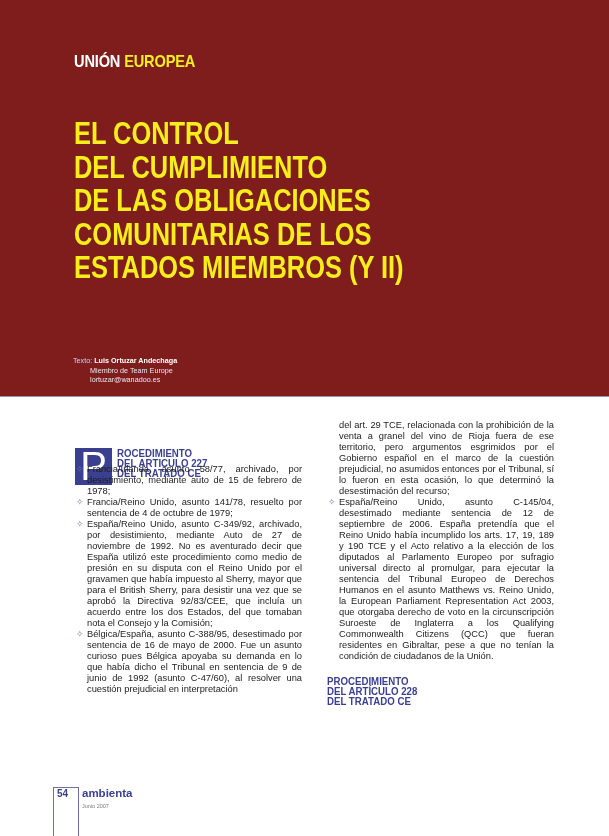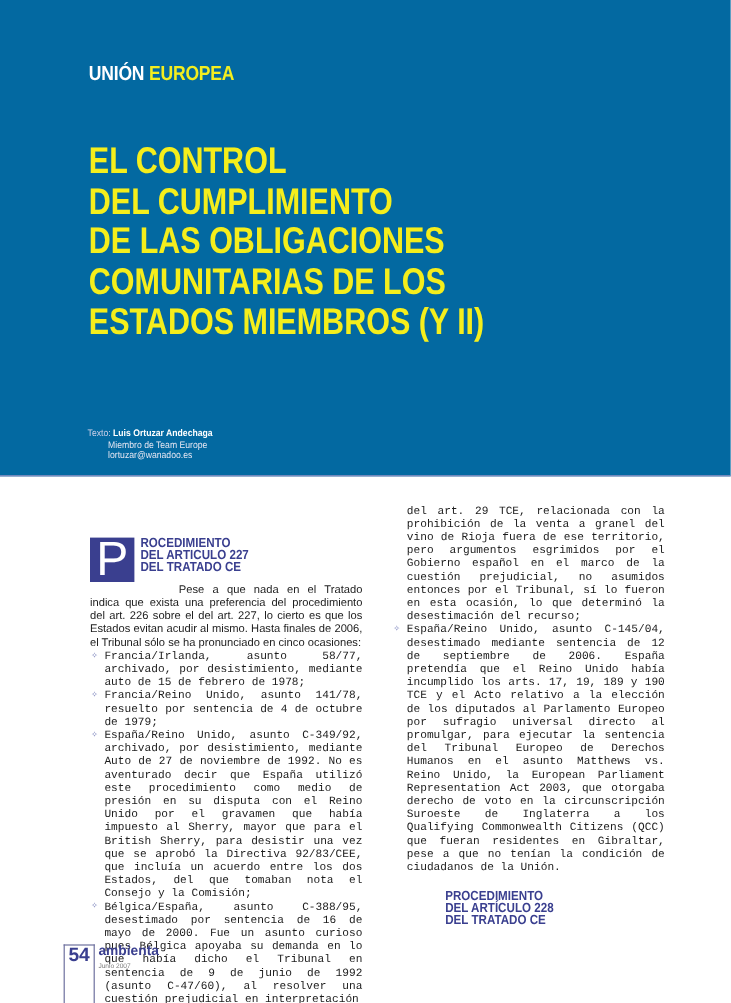--- a/index.html
+++ b/index.html
@@ -1,21 +1,21 @@
 <!DOCTYPE html>
 <html><head>
 <meta charset="utf-8">
 <style>
   * { margin: 0; padding: 0; box-sizing: border-box; }
   html, body { width: 609px; height: 836px; background: #ffffff; overflow: hidden; }
   body { position: relative; font-family: "Liberation Sans", sans-serif; color: #1a1a1a; }
 
   .header {
     position: absolute; left: 0; top: 0; width: 609px; height: 397px;
-    background: #0369a1;
+    background: #7f1d1d;
     border-bottom: 1px solid #8e92c4;
   }
   .section-label {
     position: absolute; left: 74px; top: 52px;
     font-family: "Liberation Sans", sans-serif; font-weight: bold;
     font-size: 17px; letter-spacing: -0.2px; transform: scaleX(0.86); transform-origin: left top;
   }
   .section-label .w { color: #ffffff; }
   .section-label .y { color: #f3ee1f; }
 
@@ -49,35 +49,35 @@
     font-size: 40px; line-height: 37px; text-align: center; font-weight: normal;
   }
   .heading {
     color: #3a3f8f; font-weight: bold; font-size: 11px; line-height: 10px;
     transform: scaleX(0.88); transform-origin: left top; white-space: nowrap;
   }
   .heading.first { position: absolute; left: 42px; top: 28px; }
   .para { text-indent: 0; }
   .para.first-line-indent { text-indent: 74px; margin-top: 22px; }
   .para.indent { text-indent: 12px; }
-  .bullets { list-style: none; font-family: Liberation Mono, monospace; }
+  .bullets { list-style: none; }
   .bullets li { position: relative; padding-left: 12px; }
   .bullets li .bullet {
     position: absolute; left: 1px; top: 0; color: #6e77b5; font-size: 9px;
   }
-  .section2 { margin-top: 14px; margin-left: 44px; }
+  .section2 { margin-top: 14px; }
   .section2 .heading { margin-bottom: 2px; }
 
   .footer-box {
     position: absolute; left: 53px; top: 787px; width: 26px; height: 52px;
     border: 1px solid #6e719e; border-bottom: none;
   }
   .page-num {
     position: absolute; left: 57px; top: 788px;
-    color: #3a3f8f; font-weight: bold; font-size: 16px;
+    color: #3a3f8f; font-weight: bold; font-size: 10px;
   }
   .mag-name {
     position: absolute; left: 82px; top: 787px;
     color: #3a3f8f; font-weight: bold; font-size: 11.5px; text-align: right;
   }
   .mag-date {
     position: absolute; left: 82px; top: 803px;
     color: #7c7c7c; font-size: 5.5px;
   }
 </style>
@@ -110,21 +110,20 @@
 
 <div class="col left">
   <div class="dropcap-wrap">
     <div class="dropcap">P</div>
     <div class="heading first">
       <div>ROCEDIMIENTO</div>
       <div>DEL ARTICULO 227</div>
       <div>DEL TRATADO CE</div>
     </div>
   </div>
-  <p class="para first-line-indent">Pese a que nada en el Tratado indica que exista una preferencia del procedimiento del art. 226 sobre el del art. 227, lo cierto es que los Estados evitan acudir al mismo. Hasta finales de 2006, el Tribunal sólo se ha pronunciado en cinco ocasiones:</p>
   <ul class="bullets">
     <li><span class="bullet">✧</span><span>Francia/Irlanda, asunto 58/77, archivado, por desistimiento, mediante auto de 15 de febrero de 1978;</span></li>
     <li><span class="bullet">✧</span><span>Francia/Reino Unido, asunto 141/78, resuelto por sentencia de 4 de octubre de 1979;</span></li>
     <li><span class="bullet">✧</span><span>España/Reino Unido, asunto C-349/92, archivado, por desistimiento, mediante Auto de 27 de noviembre de 1992. No es aventurado decir que España utilizó este procedimiento como medio de presión en su disputa con el Reino Unido por el gravamen que había impuesto al Sherry, mayor que para el British Sherry, para desistir una vez que se aprobó la Directiva 92/83/CEE, que incluía un acuerdo entre los dos Estados, del que tomaban nota el Consejo y la Comisión;</span></li>
     <li><span class="bullet">✧</span><span>Bélgica/España, asunto C-388/95, desestimado por sentencia de 16 de mayo de 2000. Fue un asunto curioso pues Bélgica apoyaba su demanda en lo que había dicho el Tribunal en sentencia de 9 de junio de 1992 (asunto C-47/60), al resolver una cuestión prejudicial en interpretación</span></li>
   </ul>
 </div>
 
 <div class="col right">
   <ul class="bullets">

